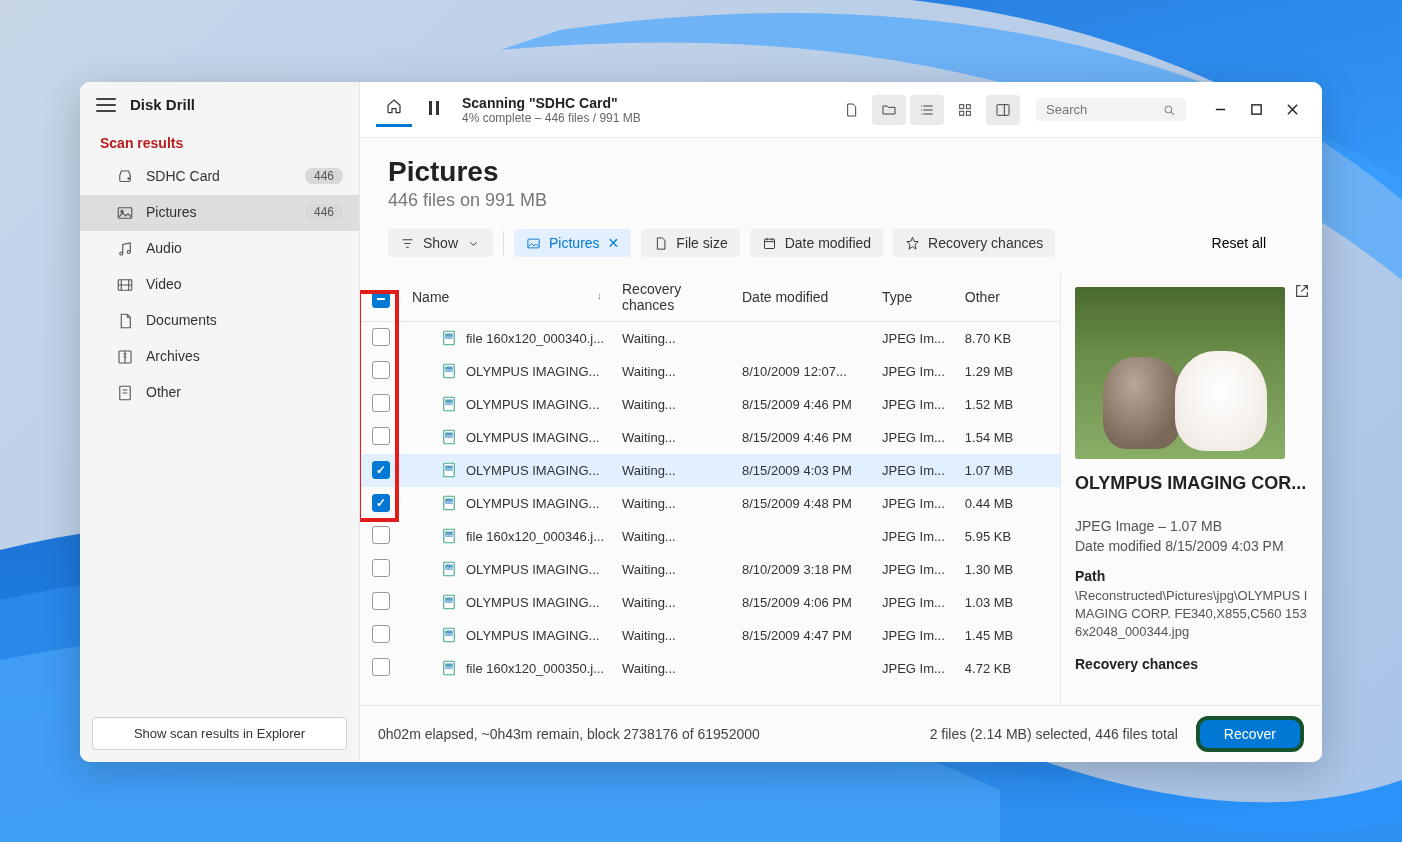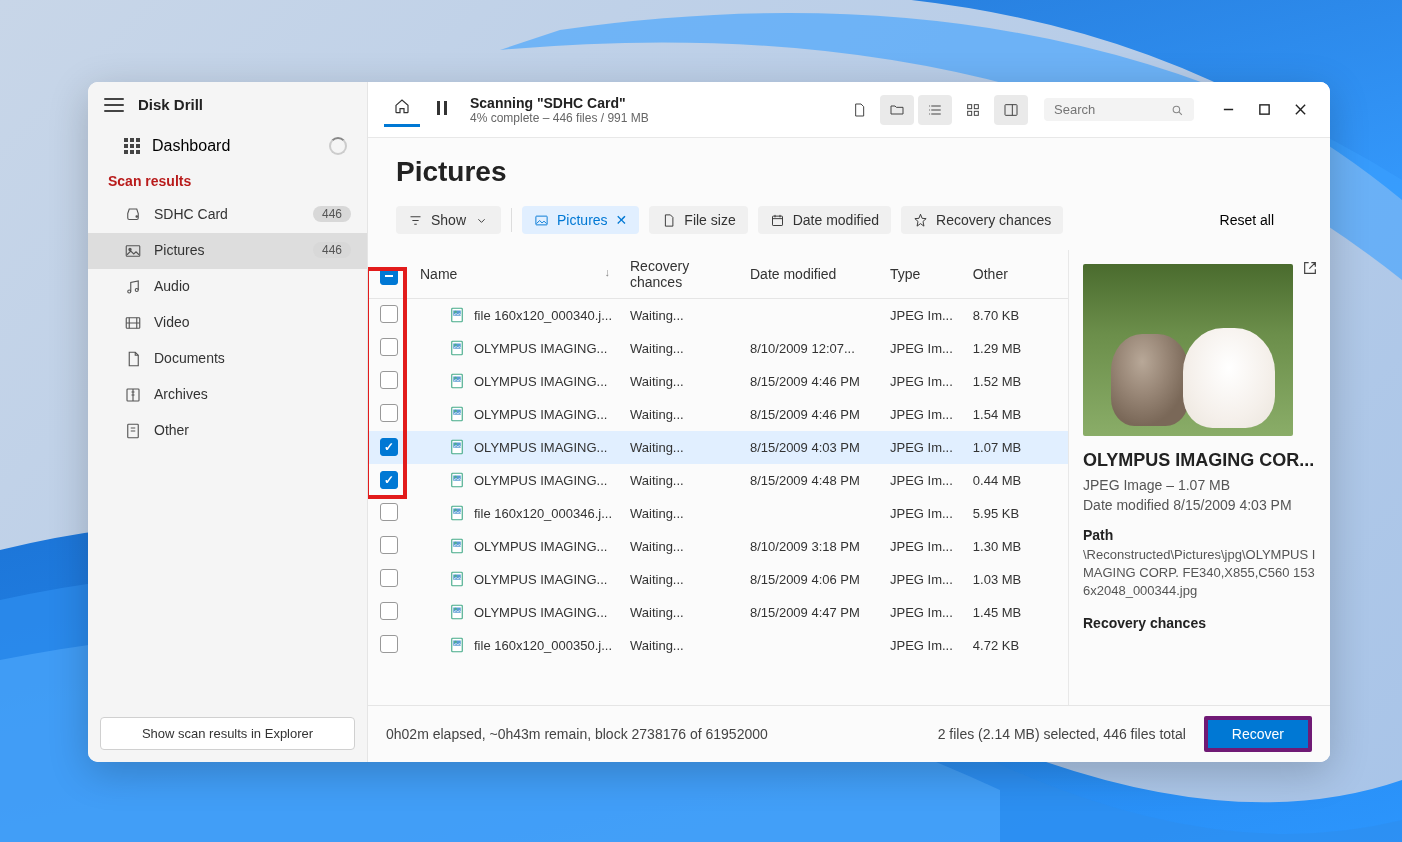--- a/index.html
+++ b/index.html
@@ -1,19 +1,19 @@
 <!DOCTYPE html>
 <html><head>
 <meta charset="utf-8">
 <style>
 *{box-sizing:border-box;margin:0;padding:0;font-family:"Segoe UI",Arial,sans-serif}
 body{width:1402px;height:842px;background:linear-gradient(135deg,#c8d6e8 0%,#a8c4e8 100%);position:relative;overflow:hidden}
 .bg-swirl{position:absolute;inset:0;z-index:0}
 .bg-swirl svg{width:100%;height:100%}
-.window{position:absolute;left:88px;top:82px;width:1242px;height:680px;background:#fff;border-radius:10px;box-shadow:0 10px 40px rgba(0,0,0,.2);display:flex;overflow:hidden;z-index:1}
+.window{position:absolute;left:80px;top:82px;width:1242px;height:680px;background:#fff;border-radius:10px;box-shadow:0 10px 40px rgba(0,0,0,.2);display:flex;overflow:hidden;z-index:1}
 .sidebar{width:280px;background:#f5f5f5;border-right:1px solid #e5e5e5;display:flex;flex-direction:column}
 .sb-header{display:flex;align-items:center;gap:14px;padding:14px 16px}
 .menu-icon{width:20px;height:14px;display:flex;flex-direction:column;justify-content:space-between;cursor:pointer}
 .menu-icon span{height:2px;background:#444;border-radius:1px}
 .app-title{font-size:15px;font-weight:600;color:#222}
 .sb-dash{display:flex;align-items:center;gap:12px;padding:10px 20px 10px 36px;position:relative}
 .sb-dash .spinner{position:absolute;right:20px;width:18px;height:18px;border:2px solid #ccc;border-top-color:#888;border-radius:50%}
 .dash-icon{width:16px;height:16px;display:grid;grid-template-columns:repeat(3,1fr);gap:2px}
 .dash-icon span{background:#444}
 .sb-section{font-size:14px;font-weight:700;color:#b91c1c;padding:8px 20px}
@@ -71,27 +71,27 @@
 .col-name{width:210px}
 .col-rec{width:120px}
 .col-date{width:140px}
 .col-type{width:70px}
 .sort-arrow{font-size:11px;color:#888}
 .preview{width:262px;border-left:1px solid #e8e8e8;padding:14px;overflow:auto;position:relative}
 .preview .pop{position:absolute;right:12px;top:10px;cursor:pointer}
 .preview-img{width:210px;height:172px;background:linear-gradient(to bottom,#4a6b2e 0%,#6b8e4a 40%,#8aad68 100%);border-radius:2px;margin-bottom:14px;position:relative;overflow:hidden}
 .preview-img::before{content:"";position:absolute;left:28px;bottom:10px;width:78px;height:92px;background:radial-gradient(ellipse at 40% 30%,#b8a898 0%,#9a8878 35%,#7a6858 70%);border-radius:40% 40% 30% 30%}
 .preview-img::after{content:"";position:absolute;right:18px;bottom:8px;width:92px;height:100px;background:radial-gradient(ellipse at 50% 40%,#fff 0%,#f5f0eb 60%,#ebe5dc 100%);border-radius:44% 44% 32% 32%}
-.preview h2{font-size:18px;font-weight:600;color:#222;margin-bottom:6px;white-space:nowrap;overflow:hidden;text-overflow:ellipsis}
+.preview h2{font-size:18px;font-weight:600;color:#222;margin-bottom:24px;white-space:nowrap;overflow:hidden;text-overflow:ellipsis}
 .preview .meta{font-size:14px;color:#555;margin-bottom:4px}
 .preview h3{font-size:14px;font-weight:600;color:#222;margin-top:14px;margin-bottom:3px}
 .preview .path{font-size:13px;color:#555;word-break:break-all;line-height:1.4}
 .statusbar{display:flex;align-items:center;padding:10px 18px;border-top:1px solid #e5e5e5;font-size:14px;color:#444;background:#fbfbfb}
 .statusbar .left{flex:1}
-.recover-btn{background:#0078d4;color:#fff;border:4px solid #701a75;padding:6px 24px;font-size:14px;cursor:pointer;border-radius:2px;margin-left:18px}
+.recover-btn{background:#0078d4;color:#fff;border:4px solid #14532d;padding:6px 24px;font-size:14px;cursor:pointer;border-radius:12px;margin-left:18px}
 </style>
 </head>
 <body>
 
 <div class="bg-swirl">
 <svg viewBox="0 0 1402 842">
       <defs>
         <linearGradient id="g1" x1="0" y1="0" x2="1" y2="1">
           <stop offset="0" stop-color="#0a6bd6"></stop>
           <stop offset="1" stop-color="#1e90ff"></stop>
@@ -109,35 +109,20 @@
 
   <div class="sidebar">
     <div class="sb-header">
       <div class="menu-icon">
           <span></span>
           <span></span>
           <span></span>
         </div>
       <div class="app-title">Disk Drill</div>
     </div>
-    <div class="sb-dash">
-      <div class="dash-icon">
-          <span></span>
-          <span></span>
-          <span></span>
-          <span></span>
-          <span></span>
-          <span></span>
-          <span></span>
-          <span></span>
-          <span></span>
-        </div>
-      <span>Dashboard</span>
-      <div class="spinner"></div>
-    </div>
     <div class="sb-section">Scan results</div>
     <div class="sb-item">
       <svg viewBox="0 0 24 24">
           <path d="M5 10l2-6h10l2 6v6a2 2 0 01-2 2H7a2 2 0 01-2-2z"></path>
           <circle cx="17" cy="14" r="1" fill="#555"></circle>
         </svg>
       <span>SDHC Card</span>
       <span class="badge">446</span>
     </div>
     <div class="sb-item active">
@@ -260,20 +245,21 @@
         <div class="win-btn">
             <svg viewBox="0 0 14 14">
               <path d="M2 2l10 10M12 2L2 12"></path>
             </svg>
           </div>
       </div>
     </div>
 
     <div class="content-hdr">
       <h1>Pictures</h1>
+      <div class="sub">446 files on 991 MB</div>
     </div>
 
     <div class="filters">
       <div class="filter-btn">
         <svg viewBox="0 0 24 24">
             <path d="M4 6h16M7 12h10M10 18h4"></path>
           </svg>
         <span>Show</span>
         <svg viewBox="0 0 24 24">
             <path d="M7 10l5 5 5-5"></path>

